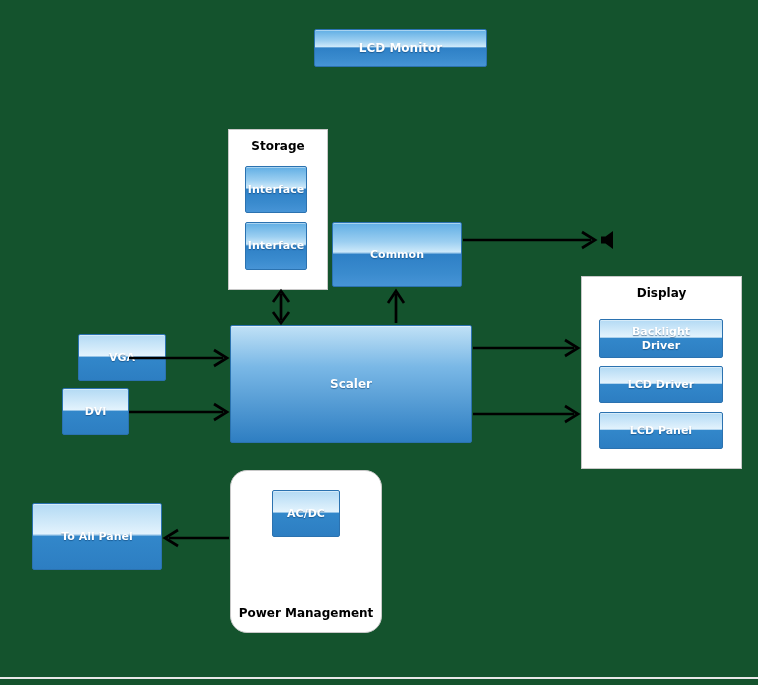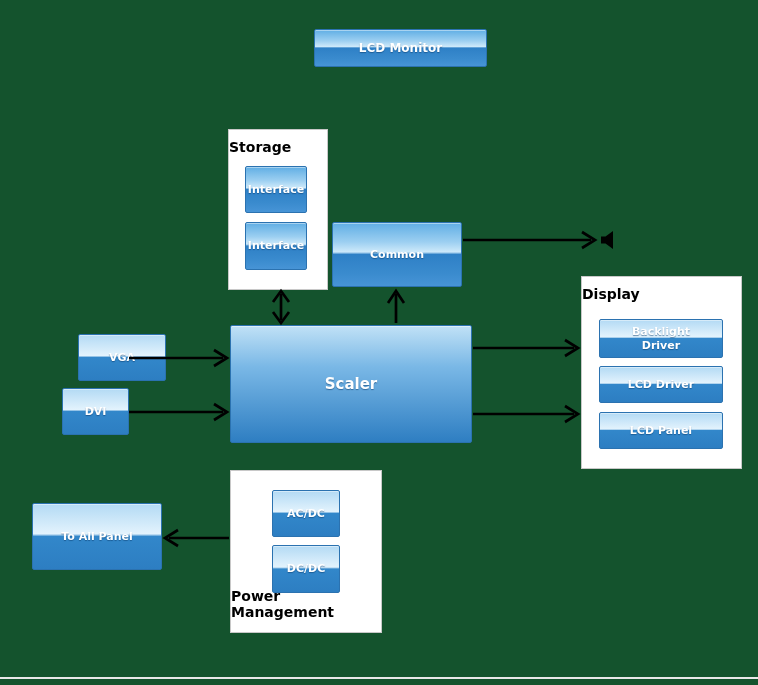--- a/index.html
+++ b/index.html
@@ -22,33 +22,34 @@
     text-shadow:0 1px 1px rgba(10,60,110,.55);
     box-sizing:border-box;
   }
   
   .lt{
     background:linear-gradient(180deg,#b3daf4 0%,#e3f3fd 46%,#3287ca 50%,#2d7ec2 100%);
   }
   
   .smooth{
     background:linear-gradient(180deg,#c0e1f6 0%,#7ab8e6 35%,#2e7ec2 100%);
-    font-size:15px;
+    font-size:12px;
   }
   .pre{white-space:pre-line;}
   
   .gbox{
     position:absolute;
     background:#ffffff;
     border:1px solid #c8c8c8;
     box-sizing:border-box;
   }
   .glabel{
     position:absolute;left:0;right:0;
-    font-weight:bold;font-size:14px;color:#000000;
+    text-align:center;
+    font-weight:bold;font-size:12px;color:#000000;
   }
   .glabel.top{top:9px;}
   .glabel.bottom{bottom:12px;}
   #lcd-monitor{font-size:12px;}
   #arrow-layer{position:absolute;left:0;top:0;pointer-events:none;}
   #arrow-layer line,#arrow-layer path{stroke:#000000;stroke-width:2.7;fill:none;}
   .divider{
     position:absolute;left:0;top:677px;width:758px;height:2px;
     background:#e8e8e8;
   }
@@ -75,25 +76,24 @@
   <div class="blk lt" style="left:62px;top:388px;width:67px;height:47px;">DVI</div>
 
   <div class="gbox" style="left:581px;top:276px;width:161px;height:193px;">
     <div class="glabel top">Display</div>
   </div>
   <div class="blk lt pre" style="left:599px;top:319px;width:124px;height:39px;">Backlight
 Driver</div>
   <div class="blk lt" style="left:599px;top:366px;width:124px;height:37px;">LCD Driver</div>
   <div class="blk lt" style="left:599px;top:412px;width:124px;height:37px;">LCD Panel</div>
 
-  <div class="gbox" style="left:230px;top:470px;width:152px;height:163px;">
+  <div class="gbox" style="left:230px;top:470px;width:152px;height:163px;border-radius:17px;">
     <div class="glabel bottom">Power Management</div>
   </div>
   <div class="blk lt" style="left:272px;top:490px;width:68px;height:47px;">AC/DC</div>
-  <div class="blk lt" style="left:272px;top:545px;width:68px;height:48px;">DC/DC</div>
 
   <div class="blk lt" style="left:32px;top:503px;width:130px;height:67px;">To All Panel</div>
 
   <svg class="speaker" width="13" height="18" viewBox="0 0 13 18">
     <polygon points="0,5.5 4.5,5.5 12,0 12,18 4.5,12.5 0,12.5" fill="#000000"></polygon>
   </svg>
 
   <svg id="arrow-layer" width="758" height="685" viewBox="0 0 758 685">
     <g>
       <line x1="129" y1="358" x2="223" y2="358"></line>

